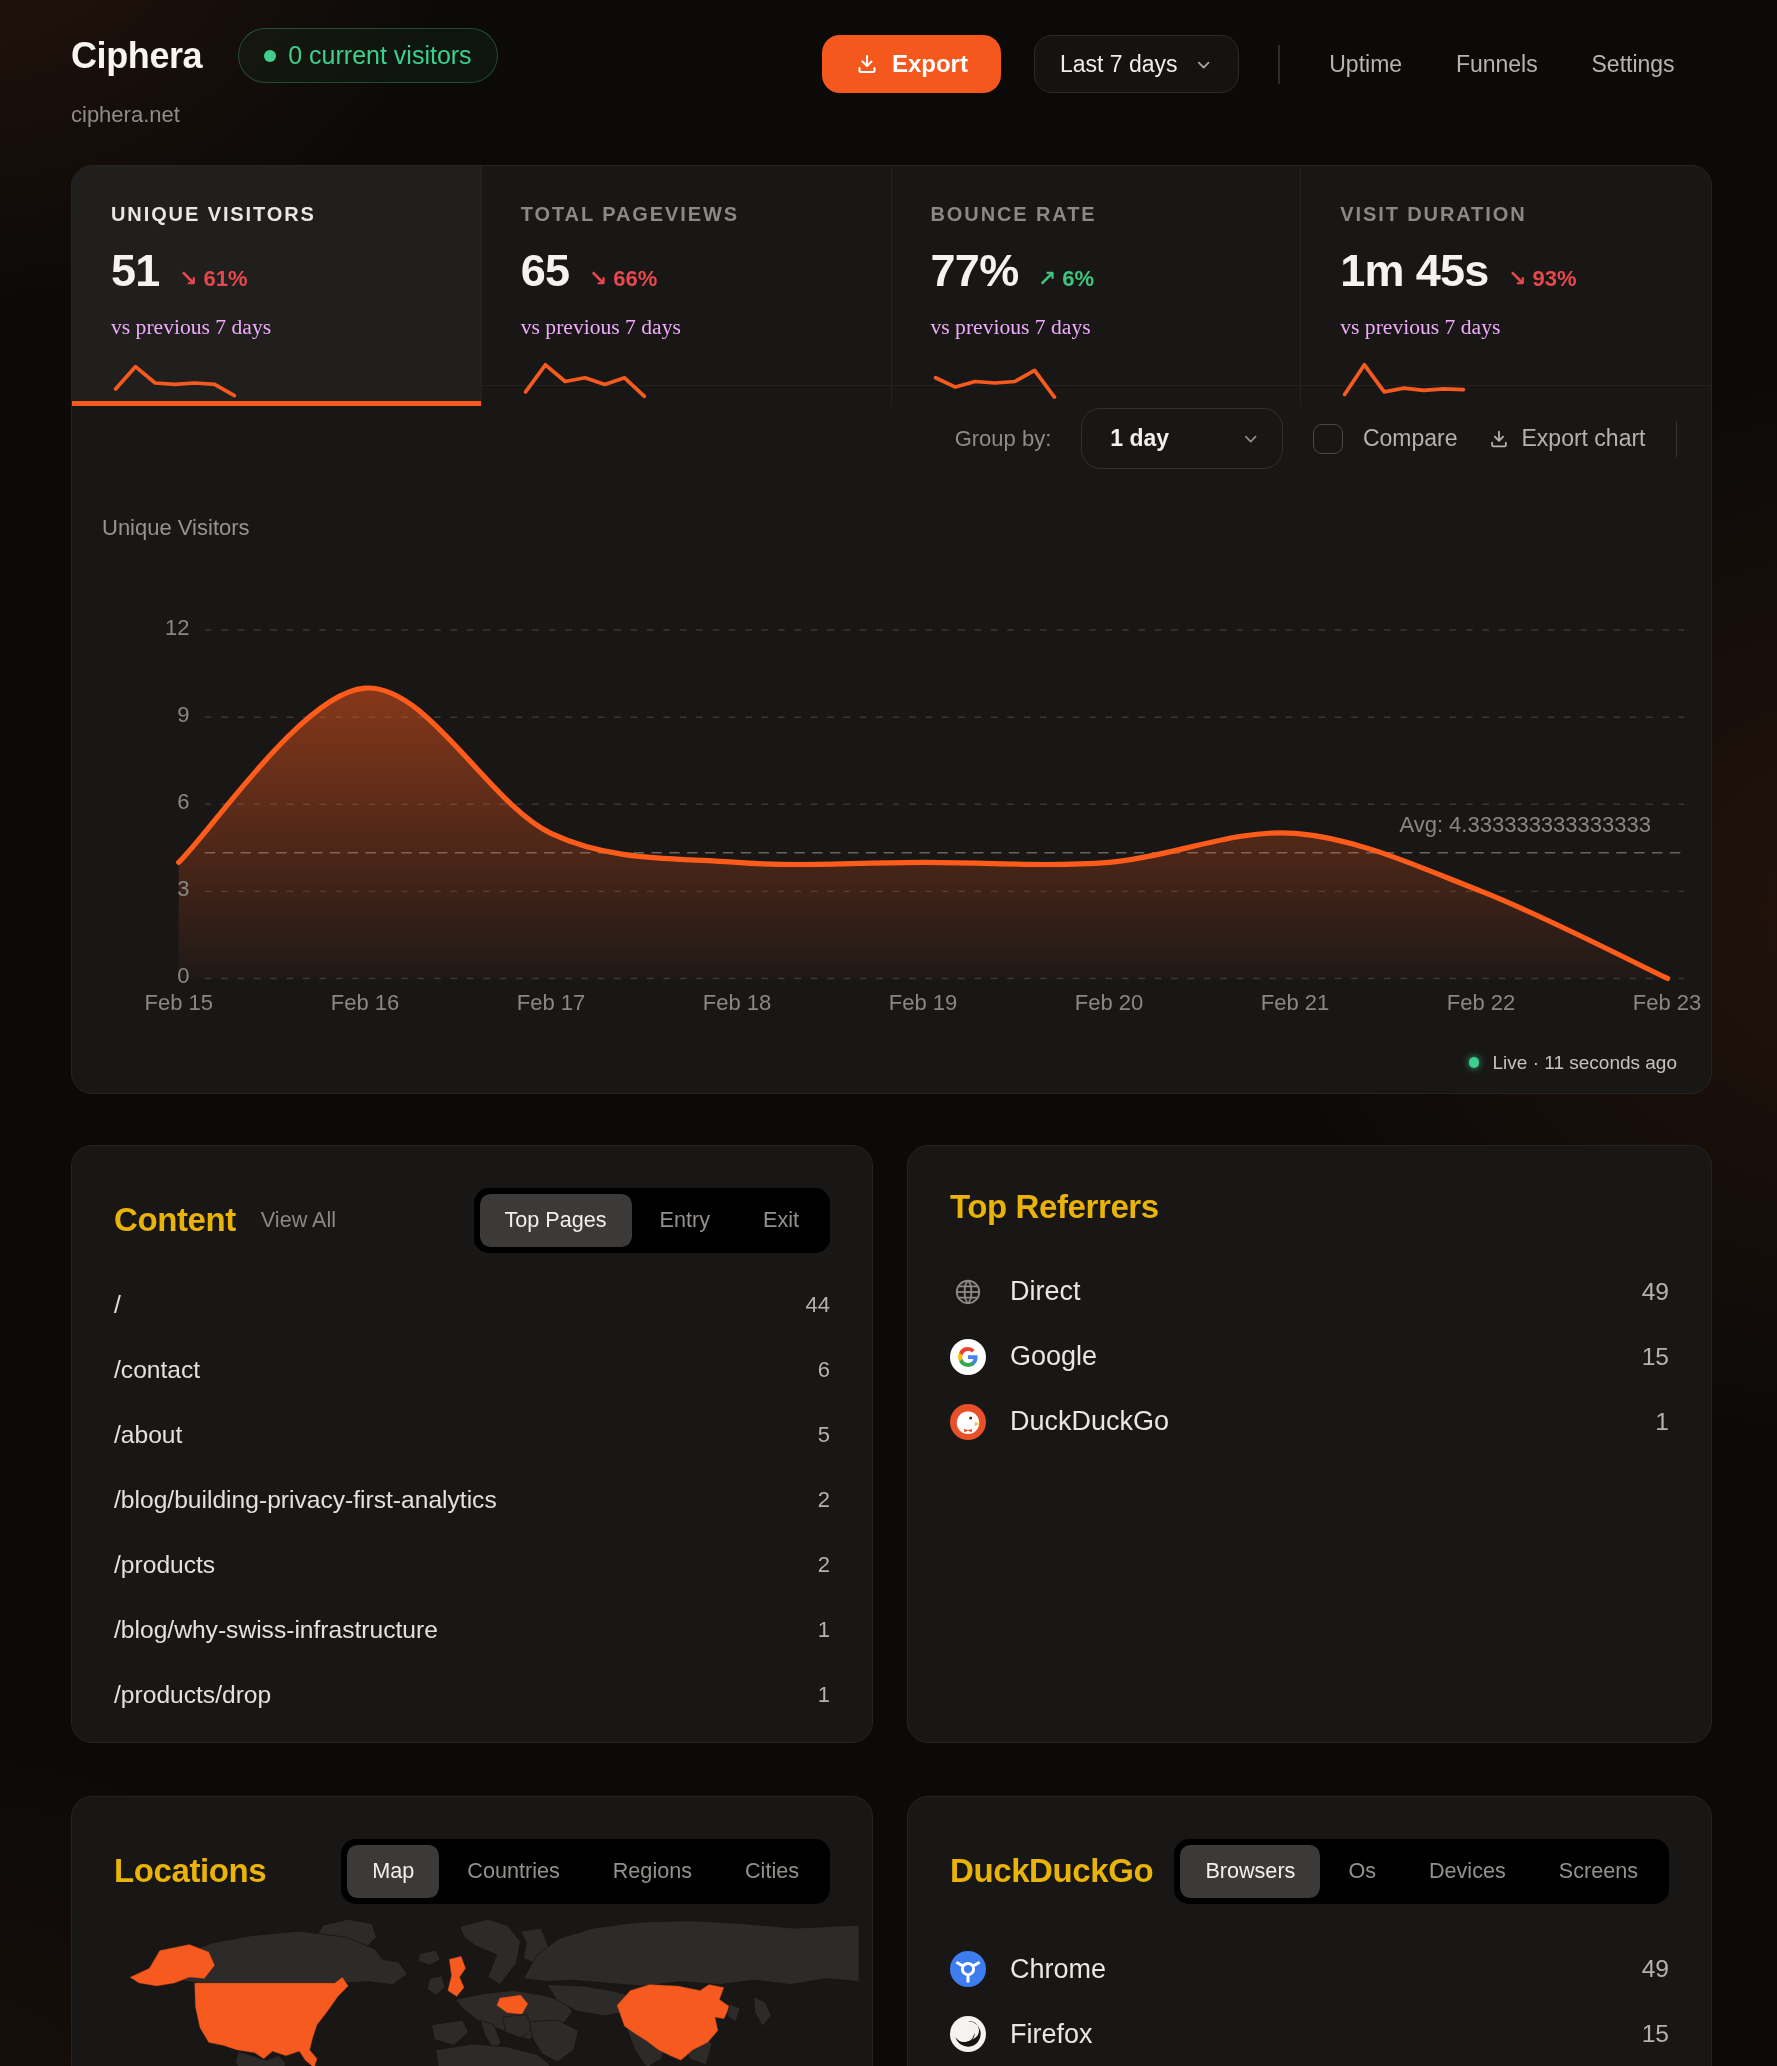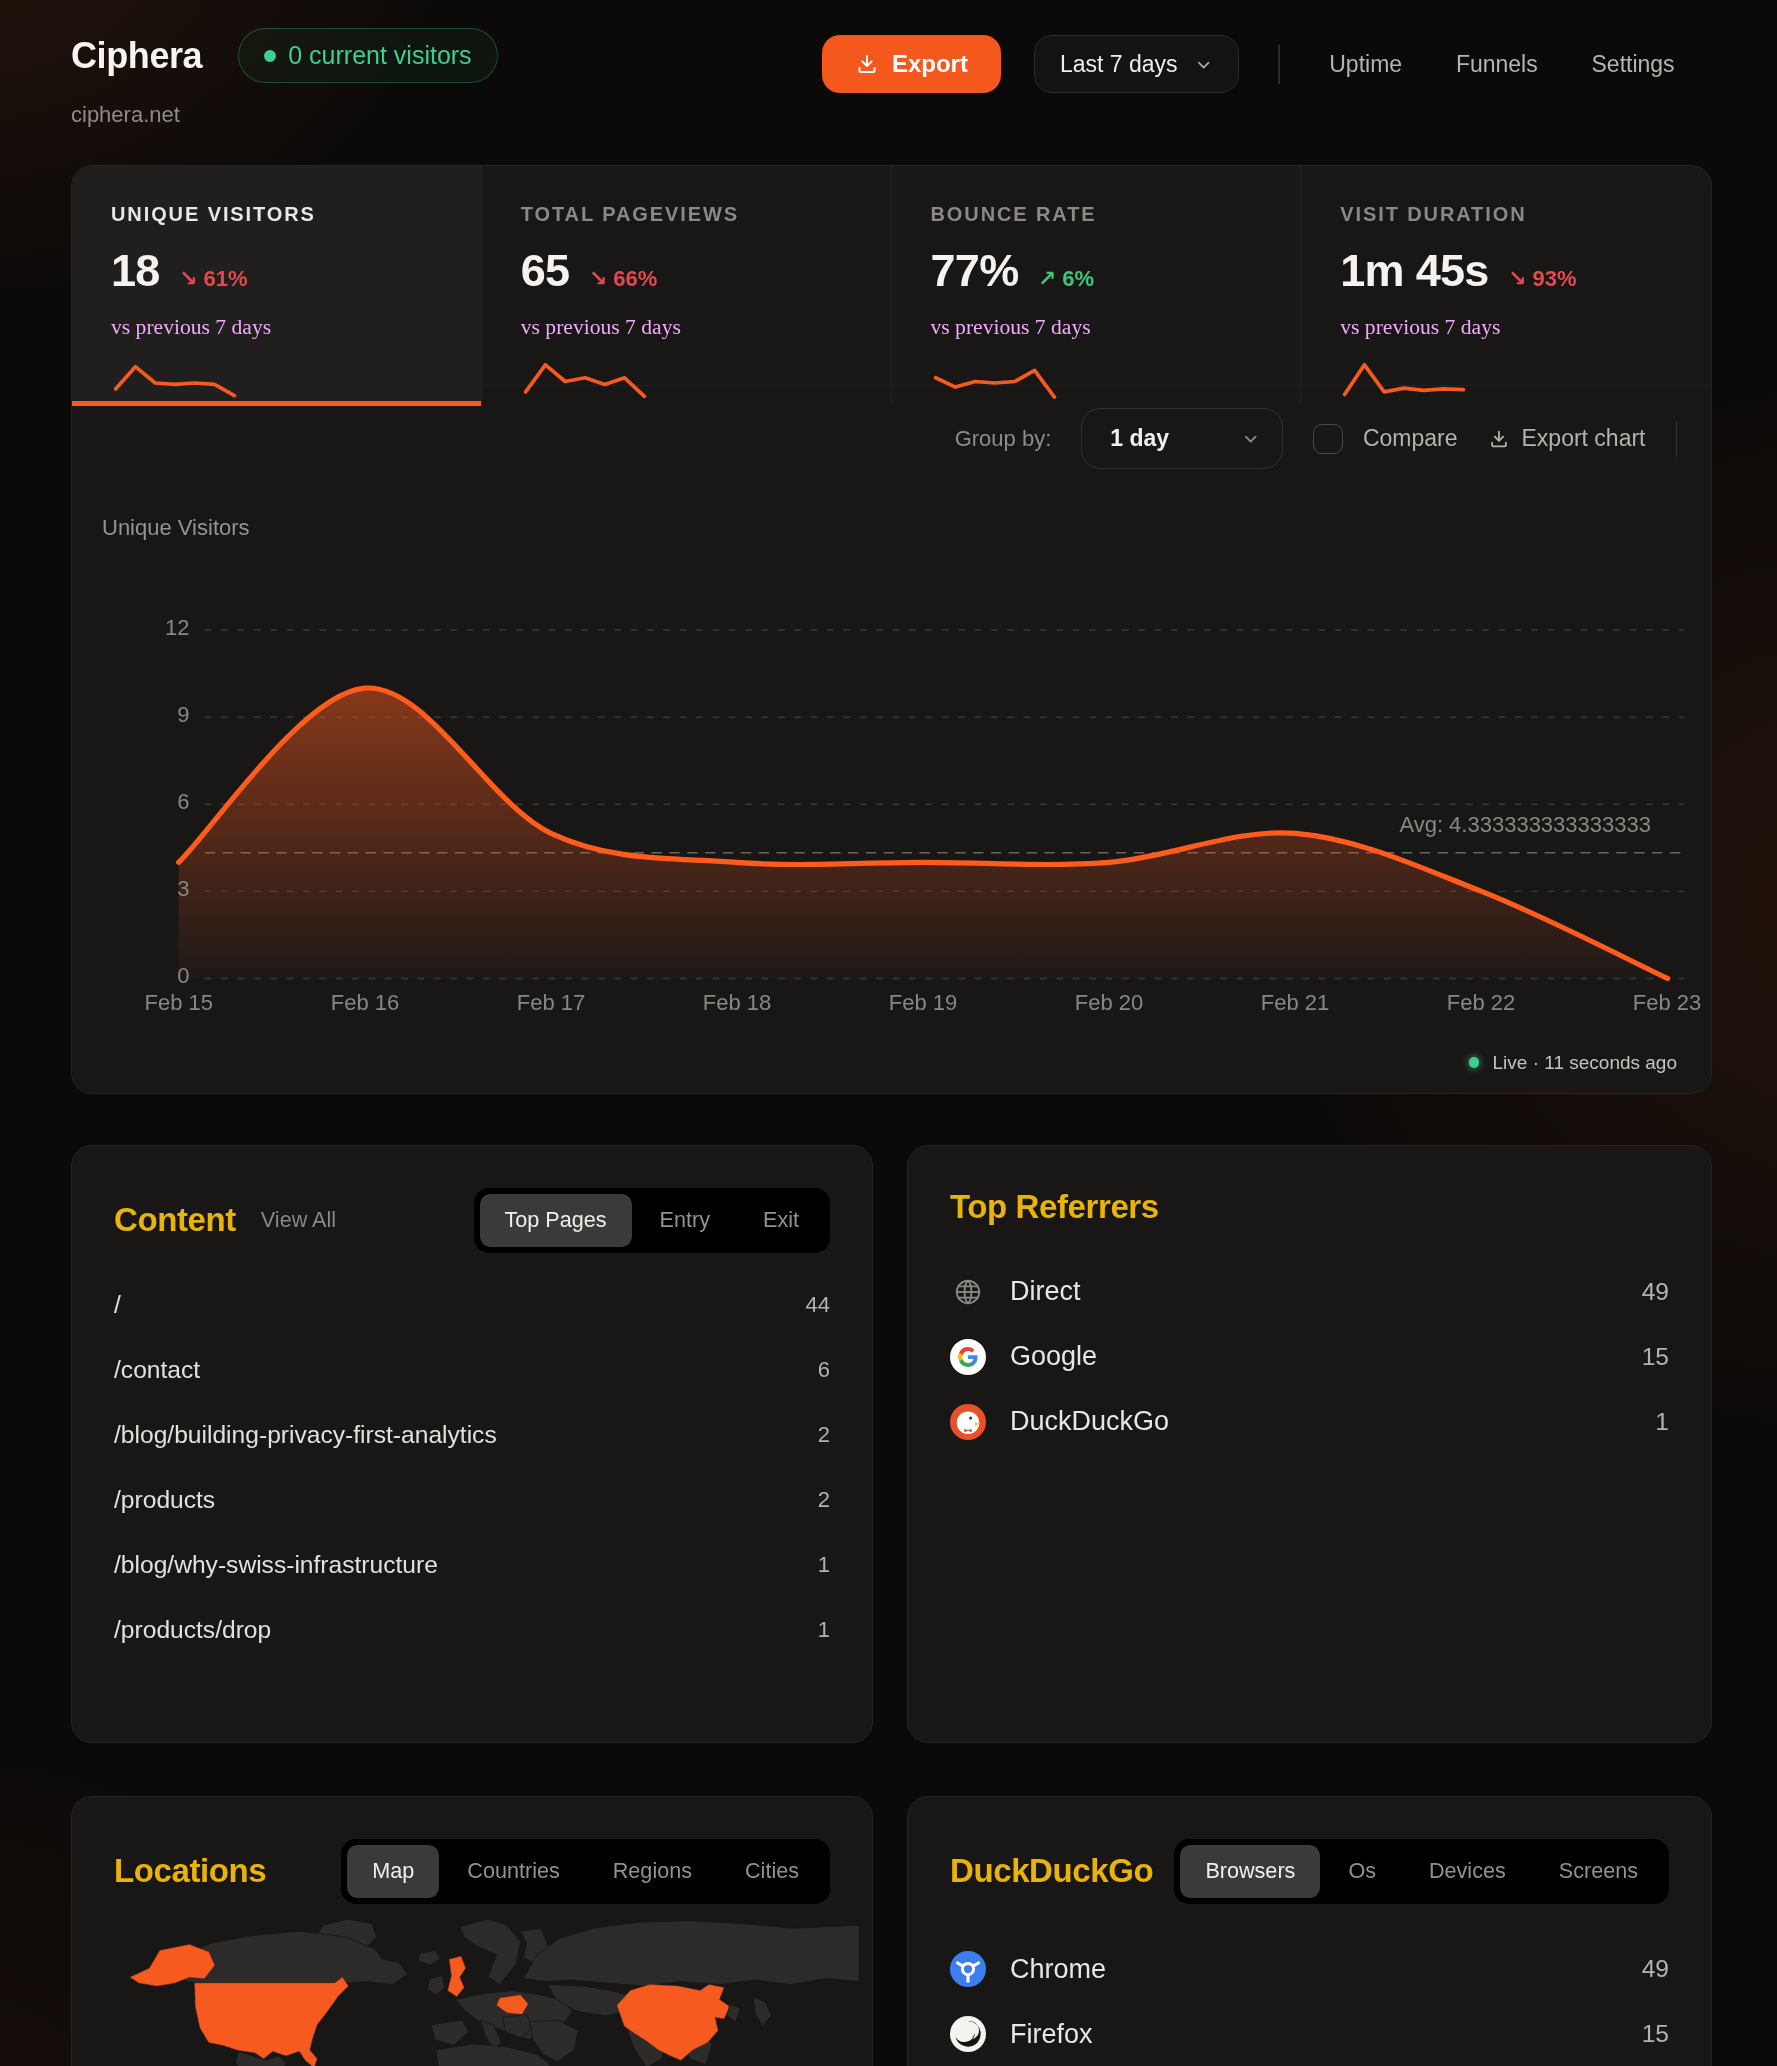--- a/index.html
+++ b/index.html
@@ -131,21 +131,21 @@
     <a class="nav-link">Funnels</a>
     <a class="nav-link">Settings</a>
   </div>
 </header>
 
 <section class="card" id="main-card">
   <div class="stats-row">
     <div class="stat active">
       <div class="stat-label">UNIQUE VISITORS</div>
       <div class="stat-valuerow">
-        <span class="stat-value">18</span>
+        <span class="stat-value">51</span>
         <span class="stat-change down">
             <span>↘</span>
             <span>61%</span>
           </span>
       </div>
       <div class="stat-note">vs previous 7 days</div>
       <svg class="spark" width="128" height="49" viewBox="0 0 172 66">
           <polyline points="6,43 32.66666666666667,13 59.333333333333336,35 86,37 112.66666666666667,35 139.33333333333334,37 166,52" fill="none" stroke="#f75a1e" stroke-width="5" stroke-linejoin="round" stroke-linecap="round"></polyline>
         </svg>
     </div>
@@ -267,20 +267,24 @@
     </div>
   </div>
   <div class="plist">
     <div class="lrow">
         <span class="path">/</span>
         <span class="cnt">44</span>
       </div>
     <div class="lrow">
         <span class="path">/contact</span>
         <span class="cnt">6</span>
+      </div>
+    <div class="lrow">
+        <span class="path">/about</span>
+        <span class="cnt">5</span>
       </div>
     <div class="lrow">
         <span class="path">/blog/building-privacy-first-analytics</span>
         <span class="cnt">2</span>
       </div>
     <div class="lrow">
         <span class="path">/products</span>
         <span class="cnt">2</span>
       </div>
     <div class="lrow">

